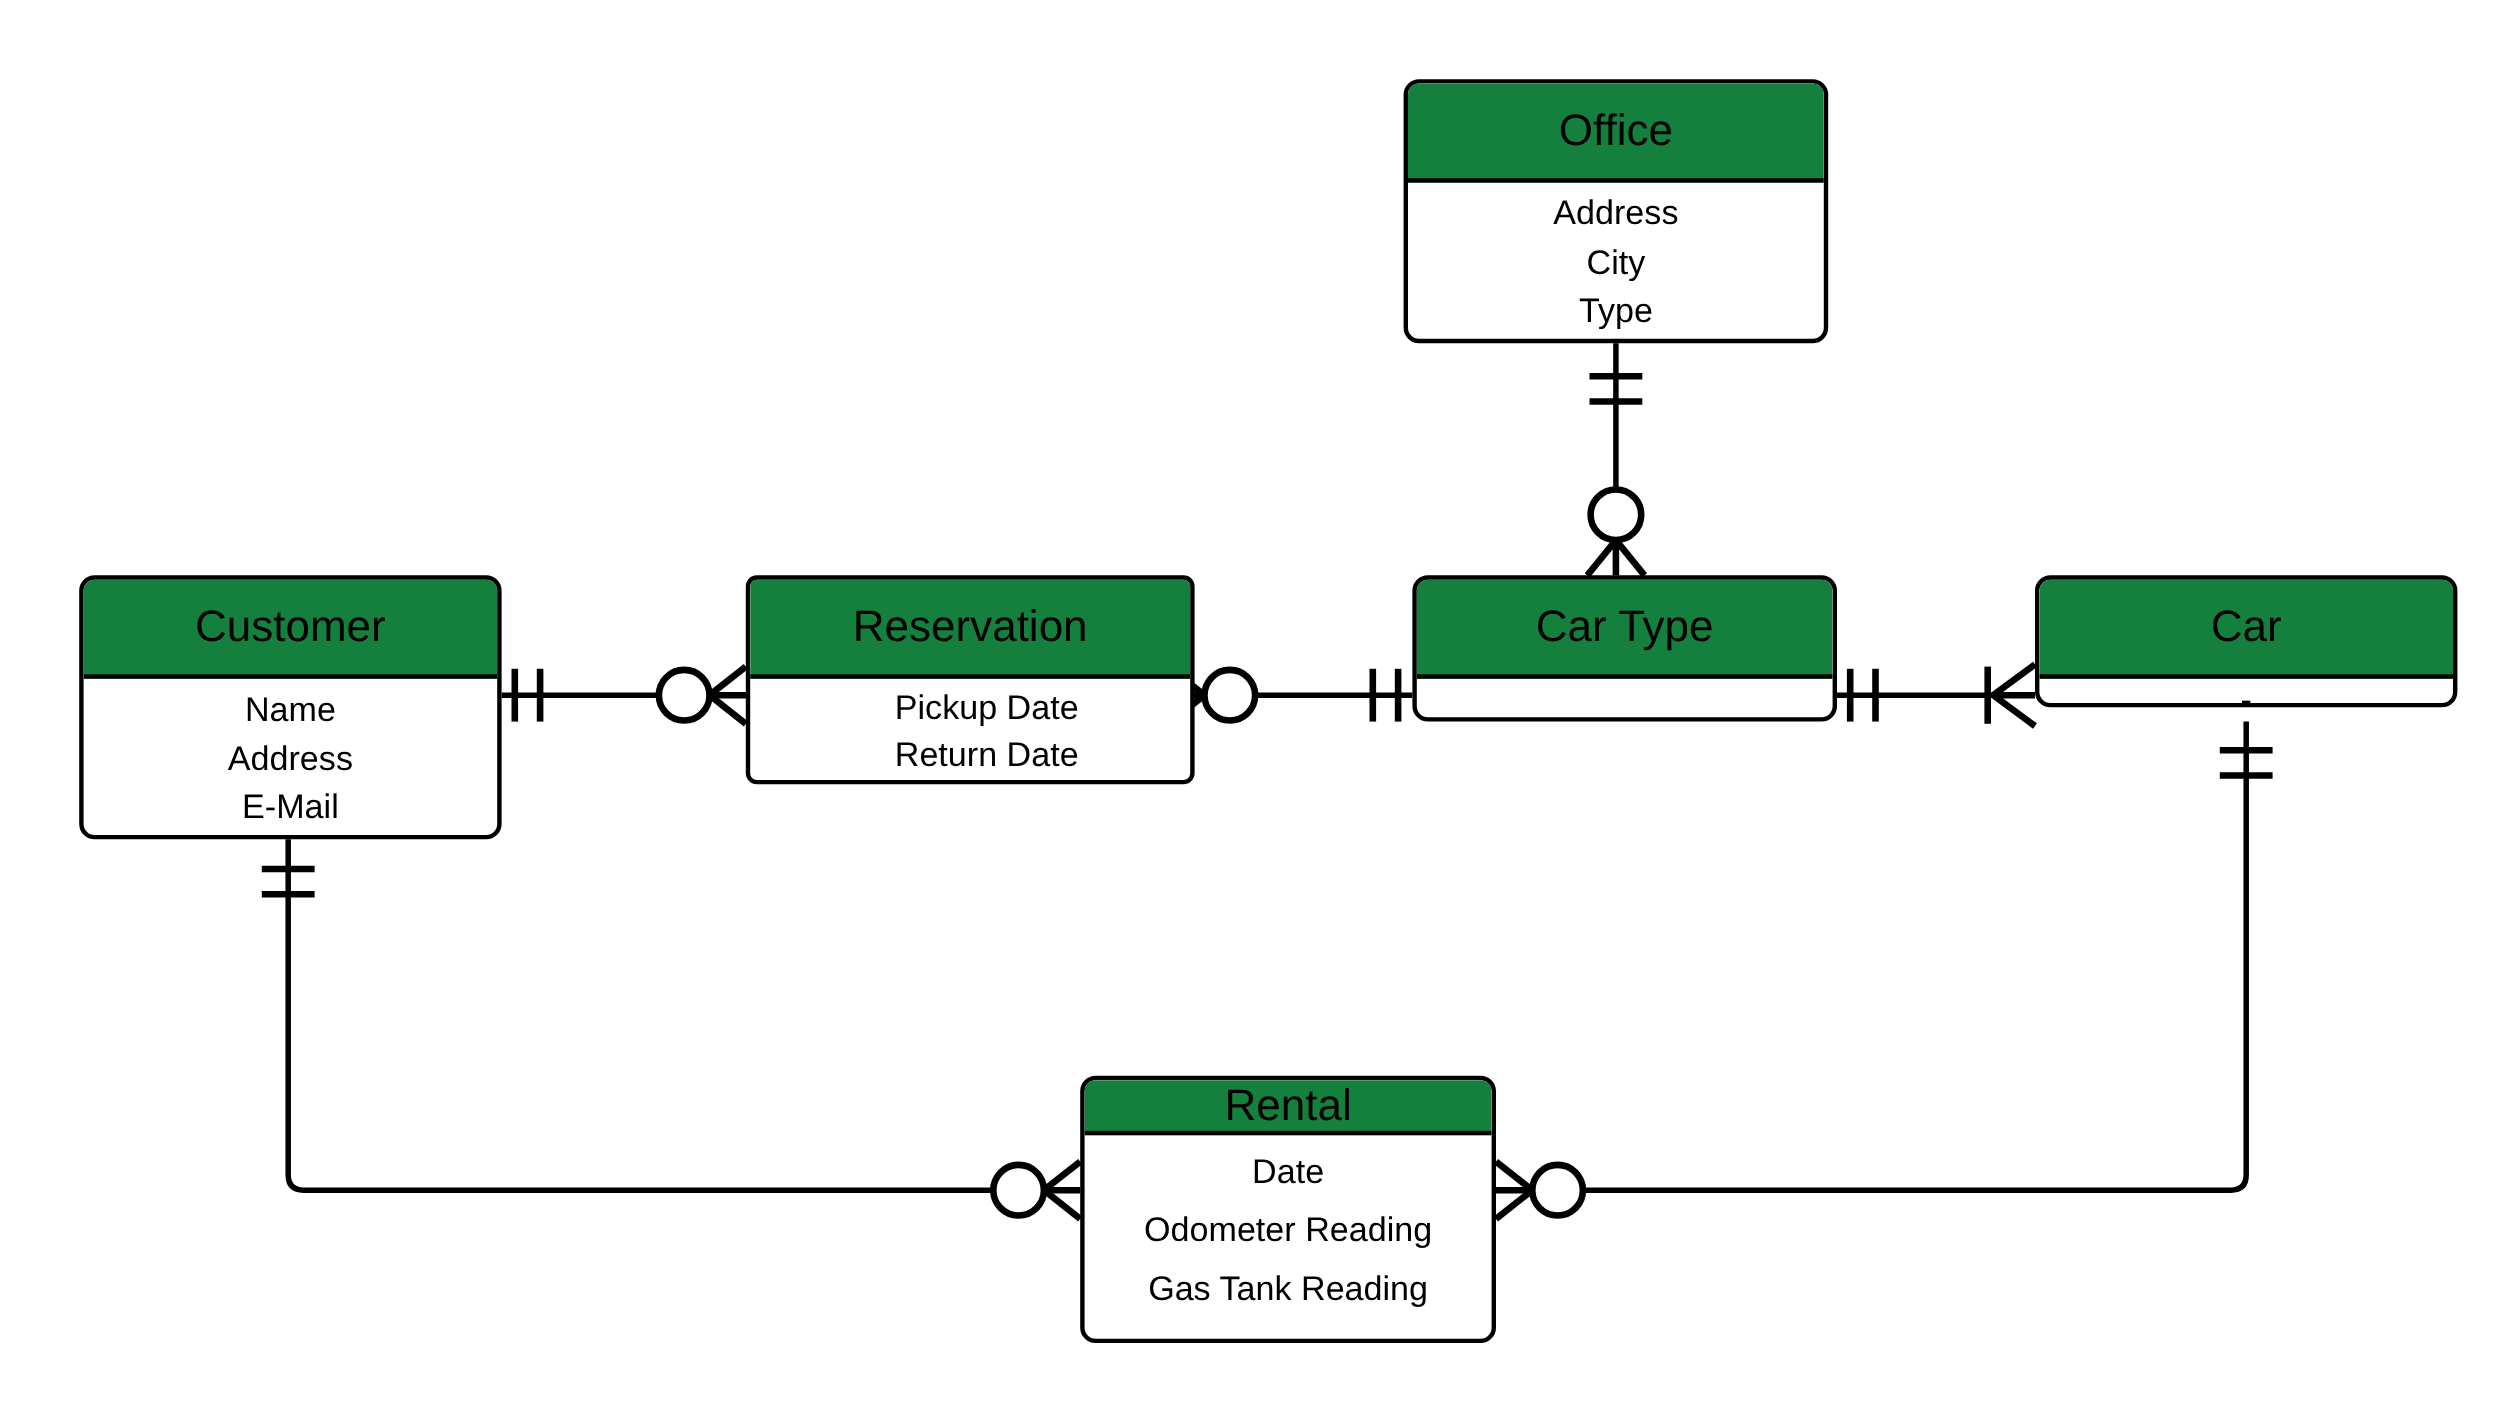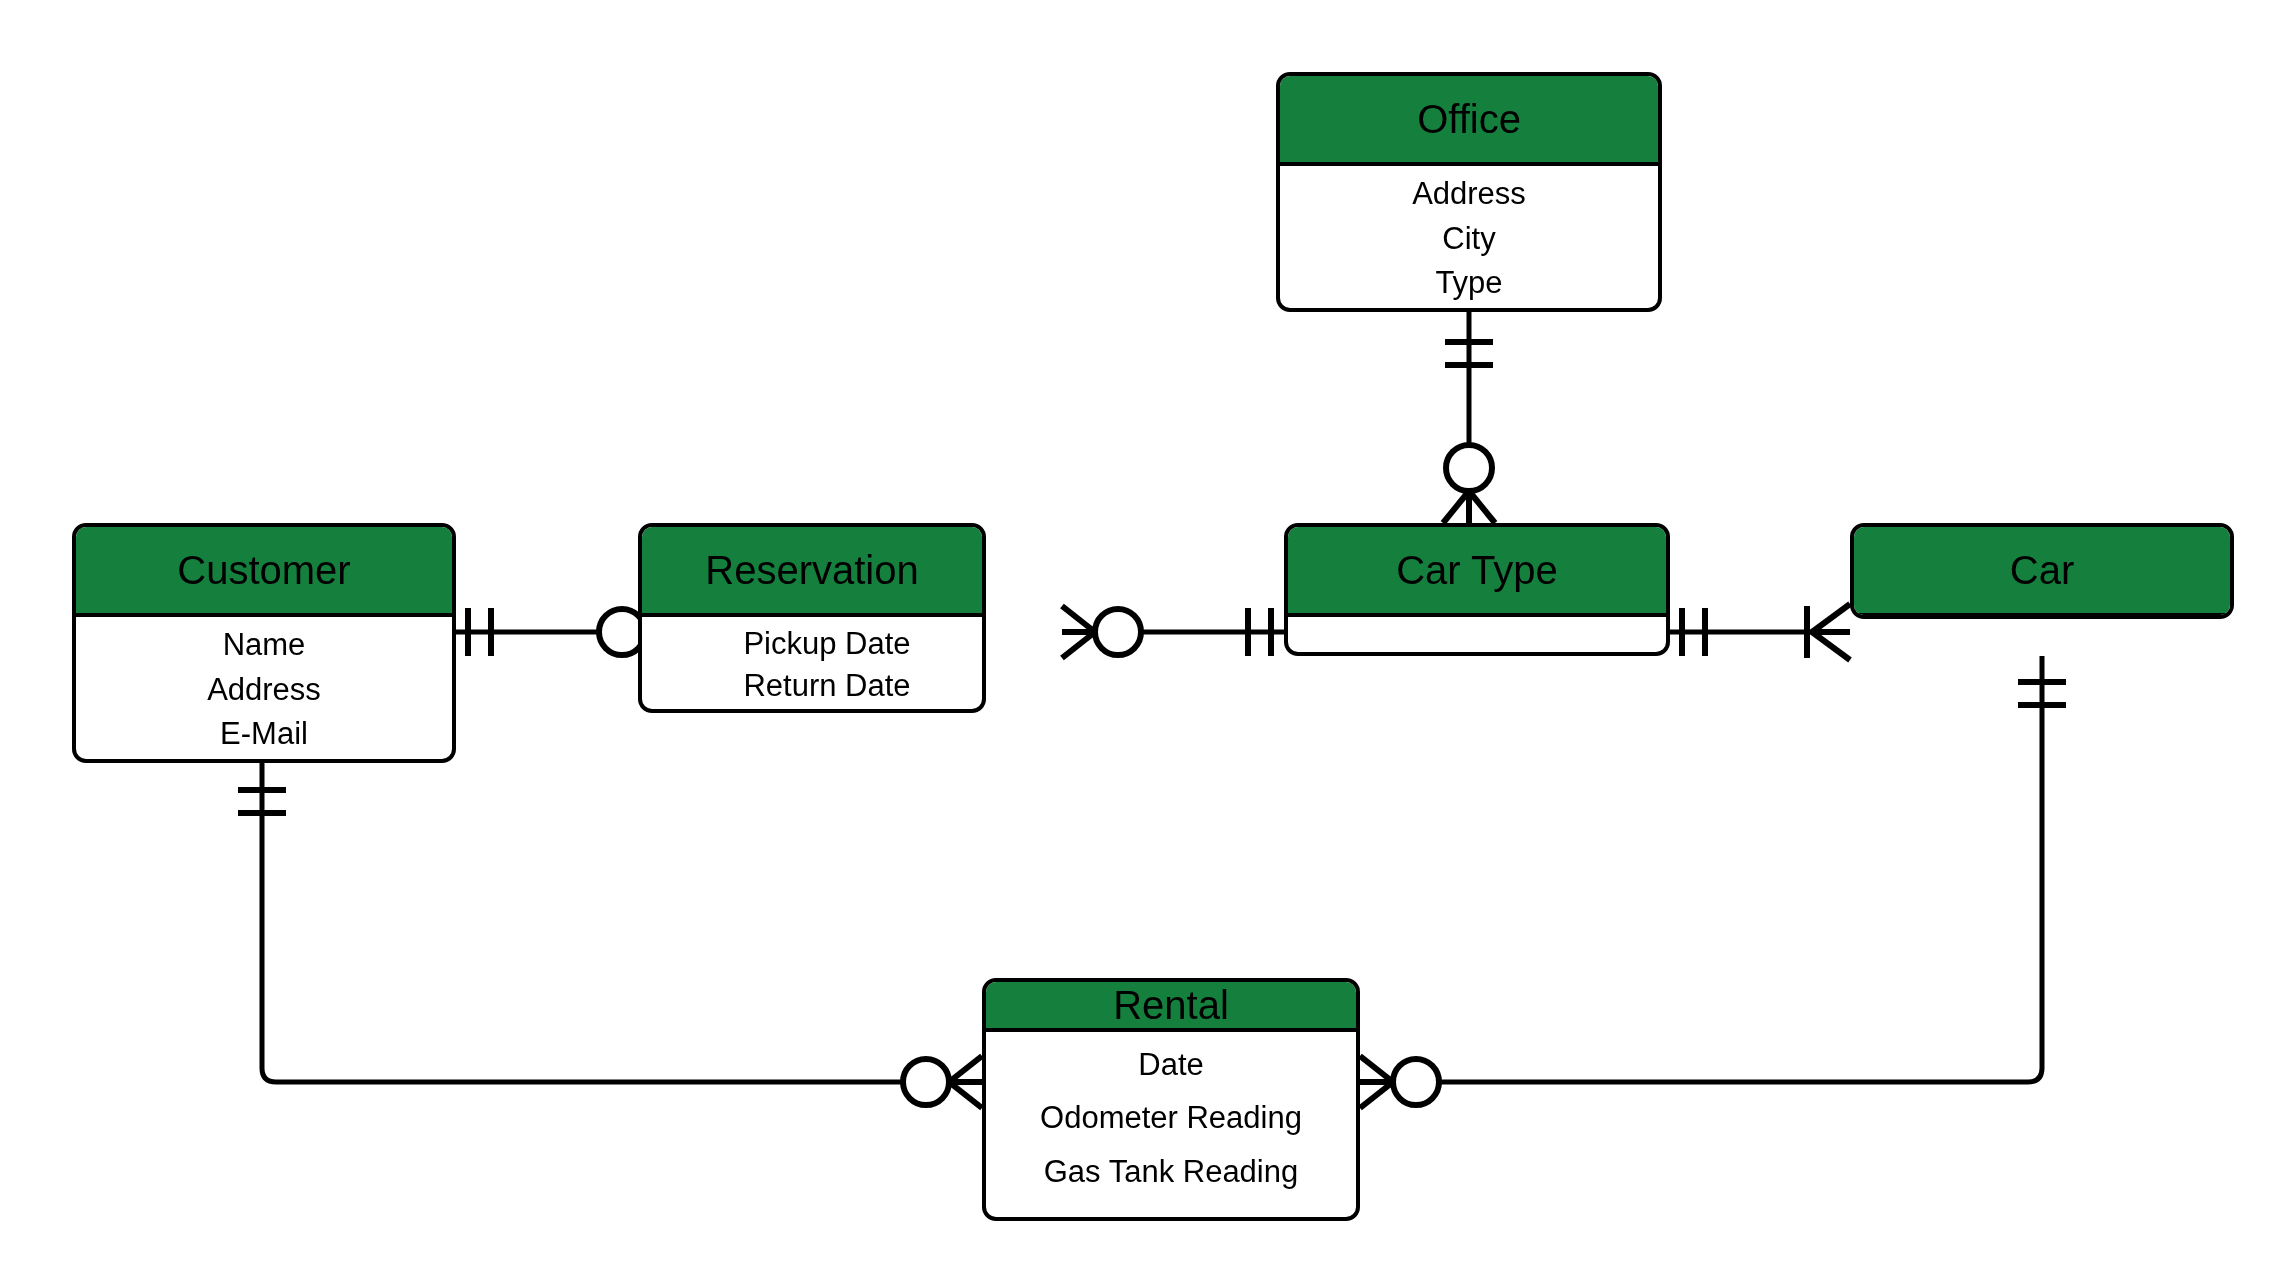--- a/index.html
+++ b/index.html
@@ -151,33 +151,33 @@
 
   <div class="entity" style="left:72px; top:523px; width:384px; height:240px;">
     <div class="entity-header" style="height:90px;">Customer</div>
     <div class="entity-body" style="height:146px;">
       <div class="attr">Name</div>
       <div class="attr">Address</div>
       <div class="attr">E-Mail</div>
     </div>
   </div>
 
-  <div class="entity" style="left:638px; top:523px; width:348px; height:190px;">
+  <div class="entity" style="left:678px; top:523px; width:408px; height:190px;border-radius:10px;">
     <div class="entity-header" style="height:90px;">Reservation</div>
     <div class="entity-body" style="height:96px;padding-left:40px;">
       <div class="attr">Pickup Date</div>
       <div class="attr">Return Date</div>
     </div>
   </div>
 
   <div class="entity" style="left:1284px; top:523px; width:386px; height:133px;">
     <div class="entity-header" style="height:90px;">Car Type</div>
   </div>
 
-  <div class="entity" style="left:1850px; top:523px; width:384px; height:96px;">
+  <div class="entity" style="left:1850px; top:523px; width:384px; height:120px;">
     <div class="entity-header" style="height:90px;">Car</div>
     <div class="entity-body" style="height:39px; justify-content:center; padding:0;">
       <div class="attr">-</div>
     </div>
   </div>
 
   <div class="entity" style="left:982px; top:978px; width:378px; height:243px;">
     <div class="entity-header" style="height:50px;">Rental</div>
     <div class="entity-body" style="height:173px;">
       <div class="attr">Date</div>

